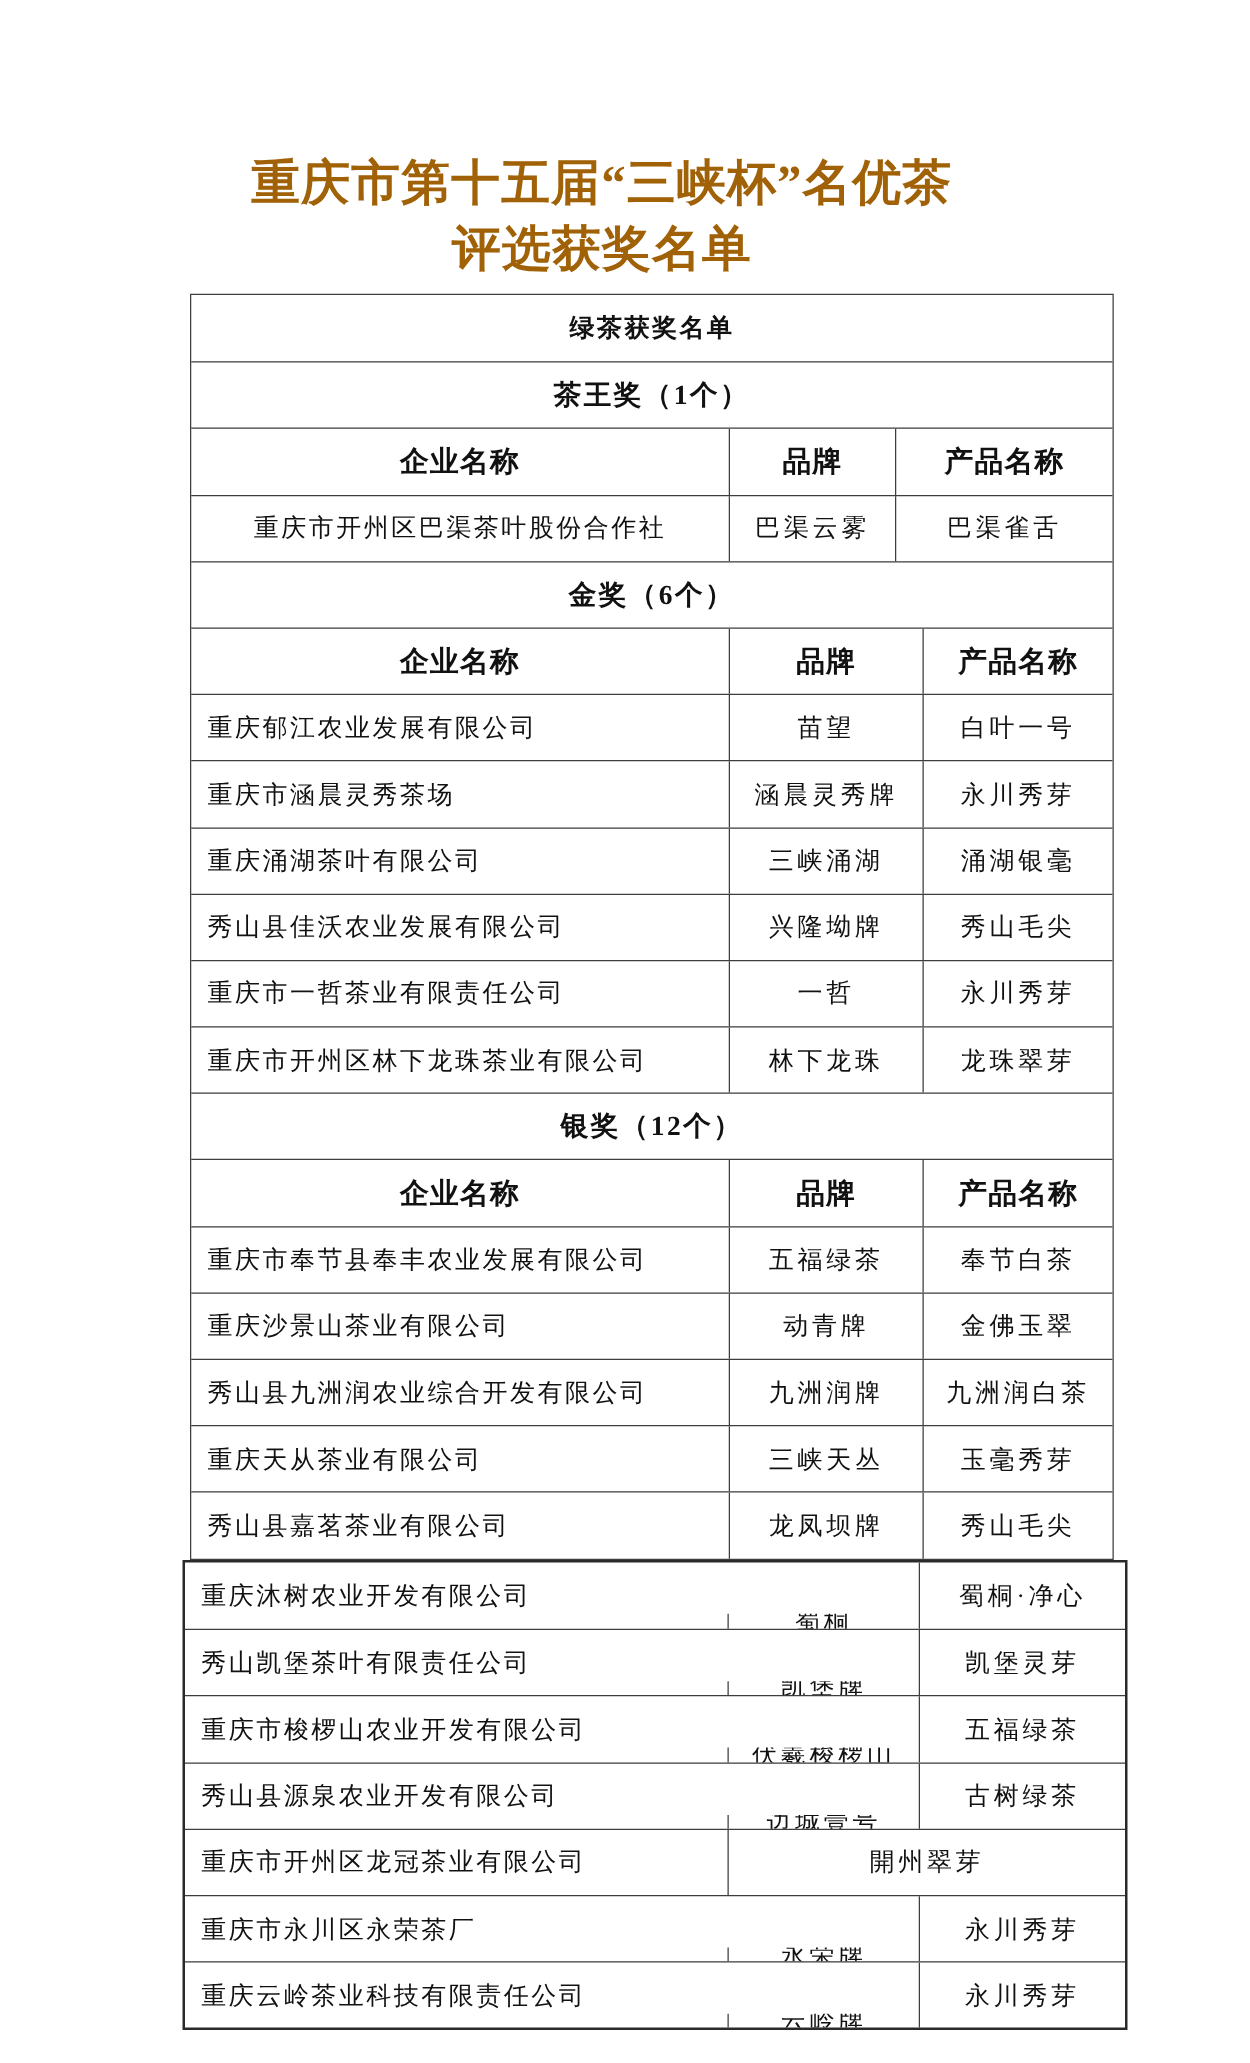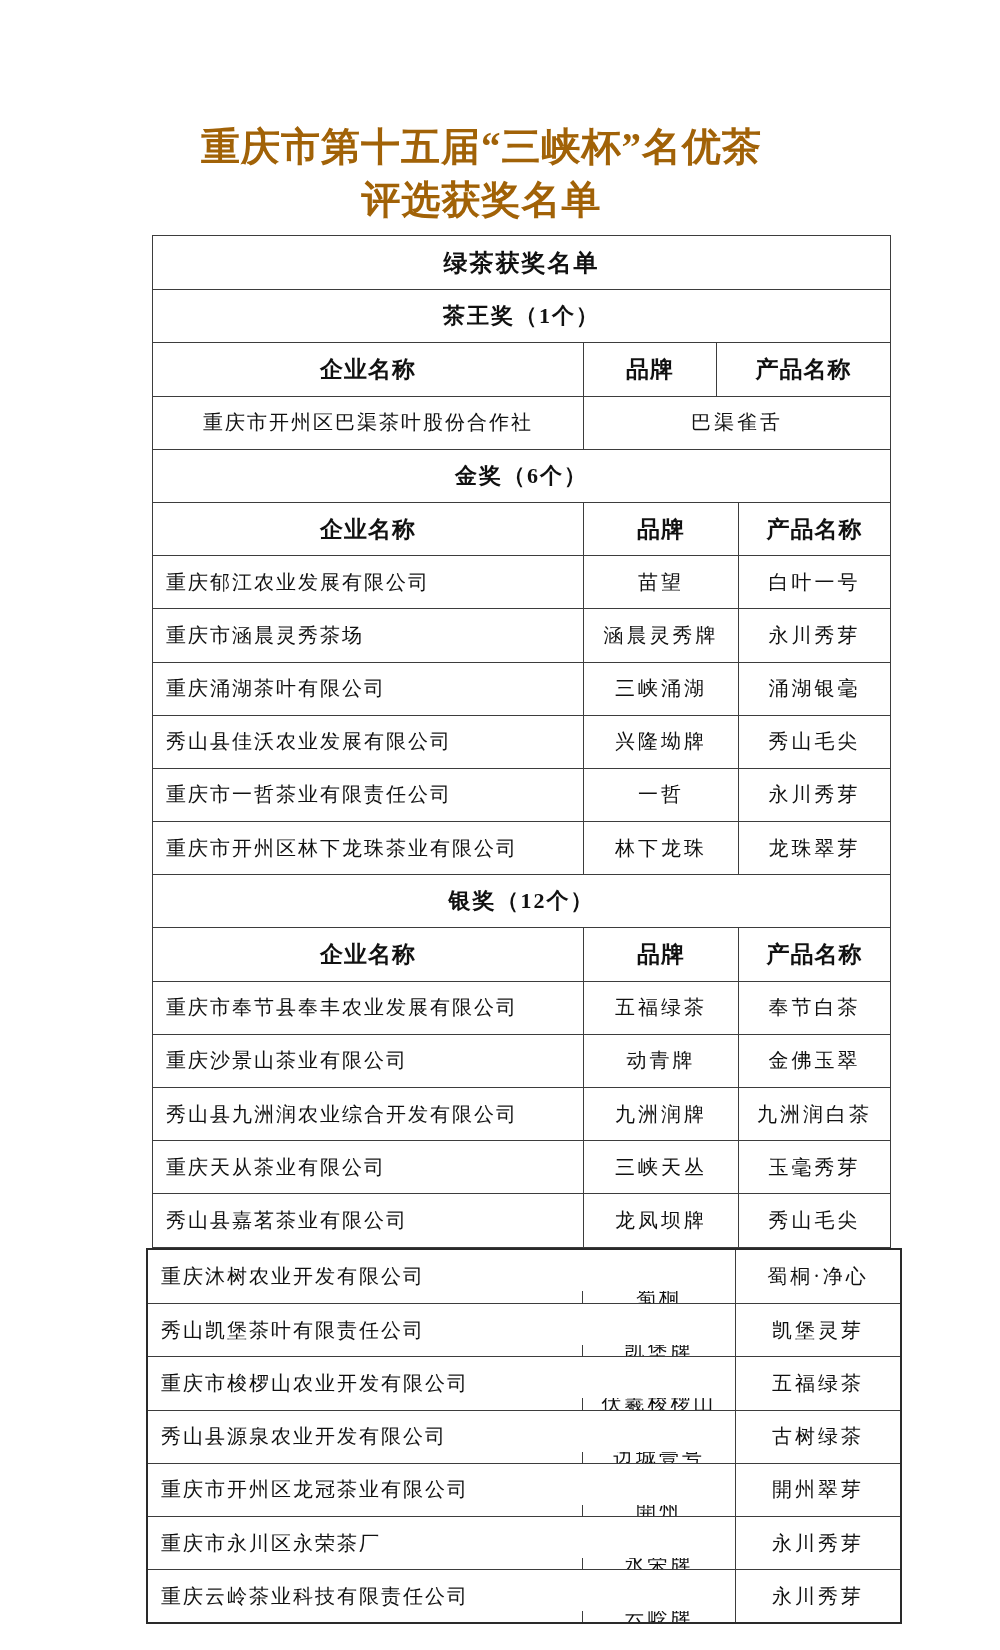--- a/index.html
+++ b/index.html
@@ -53,21 +53,21 @@
     border-left:1px solid var(--bc);
     overflow:hidden;
     white-space:nowrap;
   }
   .td:first-child{ border-left:none; }
   
   .cell-full{ width:100%; border-left:none; }
   .list-title{
     font-family:"Liberation Sans", sans-serif;
     font-weight:bold;
-    font-size:24px;
+    font-size:20px;
     letter-spacing:2px;
   }
   .award-title{
     font-family:"Liberation Serif", serif;
     font-weight:bold;
     font-size:22px;
     letter-spacing:2px;
   }
   .th{
     font-family:"Liberation Sans", sans-serif;
@@ -115,20 +115,21 @@
     <div class="tr">
       <div class="td cell-full award-title">茶王奖（1个）</div>
     </div>
     <div class="tr">
       <div class="td cA1 th">企业名称</div>
       <div class="td cA2 th">品牌</div>
       <div class="td cA3 th">产品名称</div>
     </div>
     <div class="tr">
       <div class="td cA1 data company centered">重庆市开州区巴渠茶叶股份合作社</div>
+      <div class="td cA2 data">巴渠云雾</div>
       <div class="td cA3 data">巴渠雀舌</div>
     </div>
 
     <div class="tr">
       <div class="td cell-full award-title">金奖（6个）</div>
     </div>
     <div class="tr">
       <div class="td cB1 th">企业名称</div>
       <div class="td cB2 th">品牌</div>
       <div class="td cB3 th">产品名称</div>
@@ -215,21 +216,20 @@
       <div class="td cC2 data">伏羲梭椤山</div>
       <div class="td cC3 data">五福绿茶</div>
     </div>
     <div class="tr">
       <div class="td cC1 data company">秀山县源泉农业开发有限公司</div>
       <div class="td cC2 data">边城壹号</div>
       <div class="td cC3 data">古树绿茶</div>
     </div>
     <div class="tr">
       <div class="td cC1 data company">重庆市开州区龙冠茶业有限公司</div>
-      <div class="td cC2 data">開州</div>
       <div class="td cC3 data">開州翠芽</div>
     </div>
     <div class="tr">
       <div class="td cC1 data company">重庆市永川区永荣茶厂</div>
       <div class="td cC2 data">永荣牌</div>
       <div class="td cC3 data">永川秀芽</div>
     </div>
     <div class="tr">
       <div class="td cC1 data company">重庆云岭茶业科技有限责任公司</div>
       <div class="td cC2 data">云岭牌</div>

